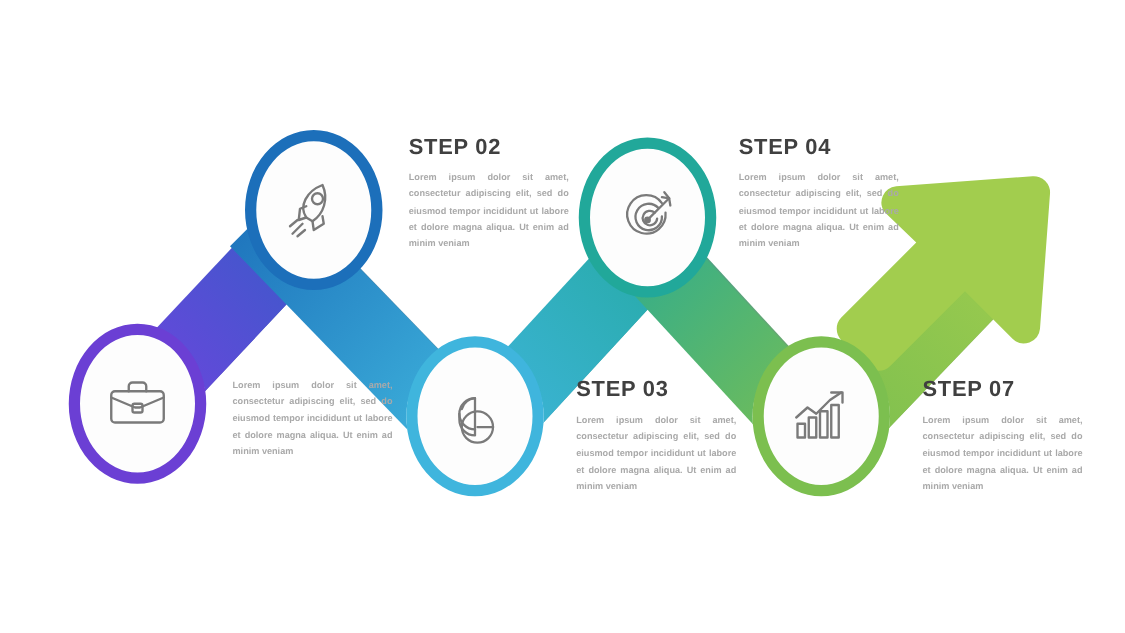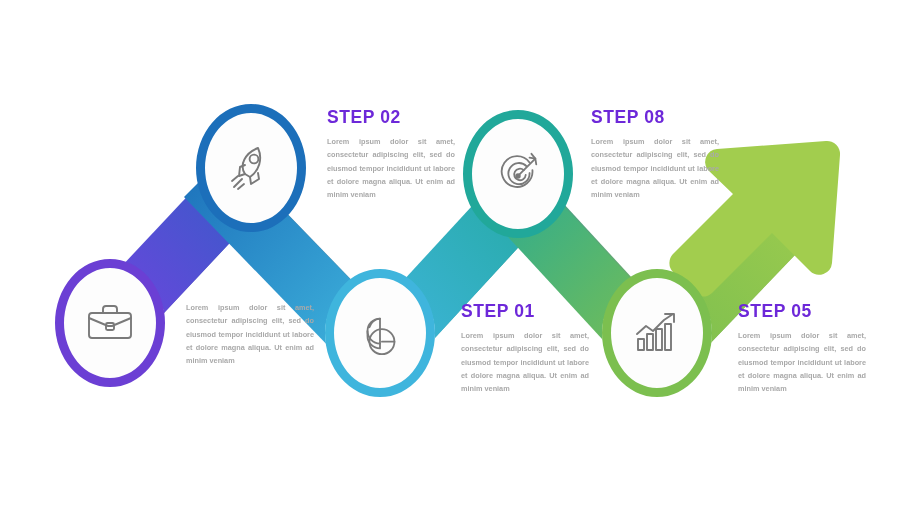--- a/index.html
+++ b/index.html
@@ -38,21 +38,21 @@
   .txt {
     position: absolute;
     width: 128px;
     z-index: 6;
   }
   .txt h3 {
     margin: 0 0 7px 0;
     font-size: 17.5px;
     font-weight: bold;
     letter-spacing: 0.6px;
-    color: #6d28d9;
+    color: #404040;
     font-family: "Liberation Sans", "DejaVu Sans", sans-serif;
   }
   .txt p {
     margin: 0;
     font-size: 7.3px;
     line-height: 1.82;
     color: #a9a9a9;
     text-align: justify;
     font-family: "Liberation Sans", "DejaVu Sans", sans-serif;
     font-weight: bold;
@@ -222,27 +222,27 @@
   <div class="txt" style="left:186px; top:301px;">
     <p>Lorem ipsum dolor sit amet, consectetur adipiscing elit, sed do eiusmod tempor incididunt ut labore et dolore magna aliqua. Ut enim ad minim veniam</p>
   </div>
 
   <div class="txt" style="left:327px; top:107px;">
     <h3>STEP 02</h3>
     <p>Lorem ipsum dolor sit amet, consectetur adipiscing elit, sed do eiusmod tempor incididunt ut labore et dolore magna aliqua. Ut enim ad minim veniam</p>
   </div>
 
   <div class="txt" style="left:461px; top:301px;">
-    <h3>STEP 01</h3>
+    <h3>STEP 03</h3>
     <p>Lorem ipsum dolor sit amet, consectetur adipiscing elit, sed do eiusmod tempor incididunt ut labore et dolore magna aliqua. Ut enim ad minim veniam</p>
   </div>
 
   <div class="txt" style="left:591px; top:107px;">
-    <h3>STEP 08</h3>
+    <h3>STEP 04</h3>
     <p>Lorem ipsum dolor sit amet, consectetur adipiscing elit, sed do eiusmod tempor incididunt ut labore et dolore magna aliqua. Ut enim ad minim veniam</p>
   </div>
 
   <div class="txt" style="left:738px; top:301px;">
-    <h3>STEP 05</h3>
+    <h3>STEP 07</h3>
     <p>Lorem ipsum dolor sit amet, consectetur adipiscing elit, sed do eiusmod tempor incididunt ut labore et dolore magna aliqua. Ut enim ad minim veniam</p>
   </div>
 
 </div>
 
 </body></html>

